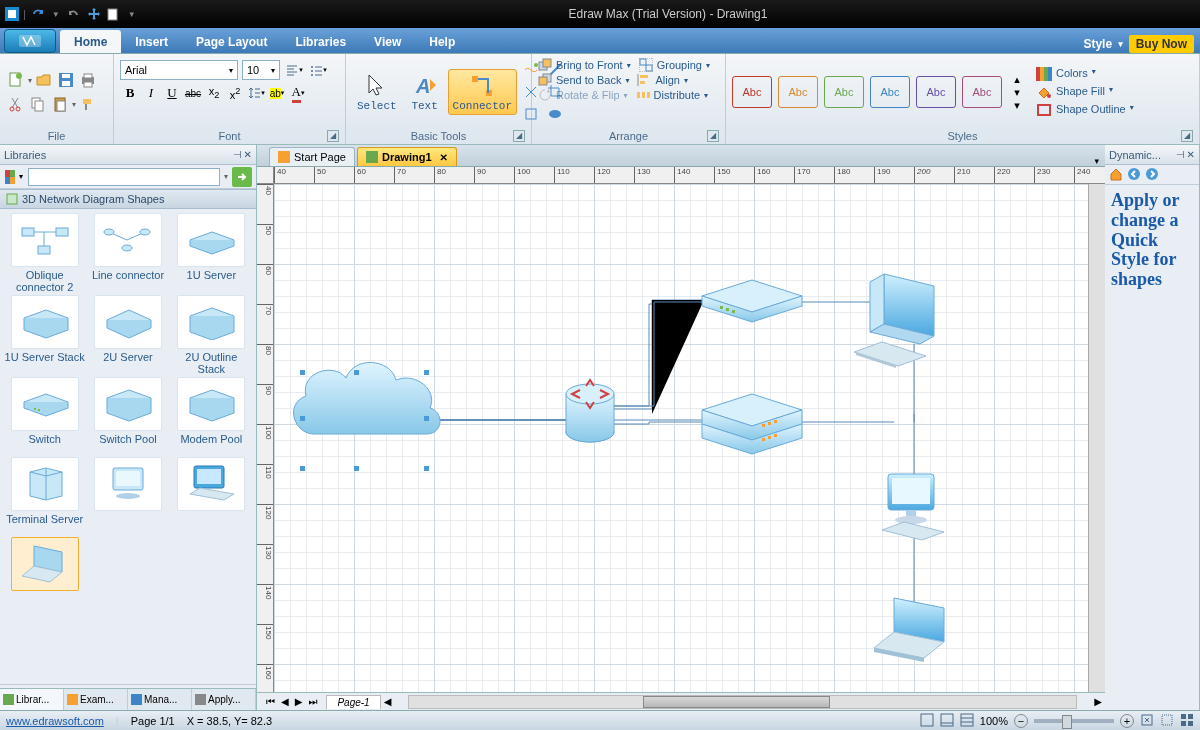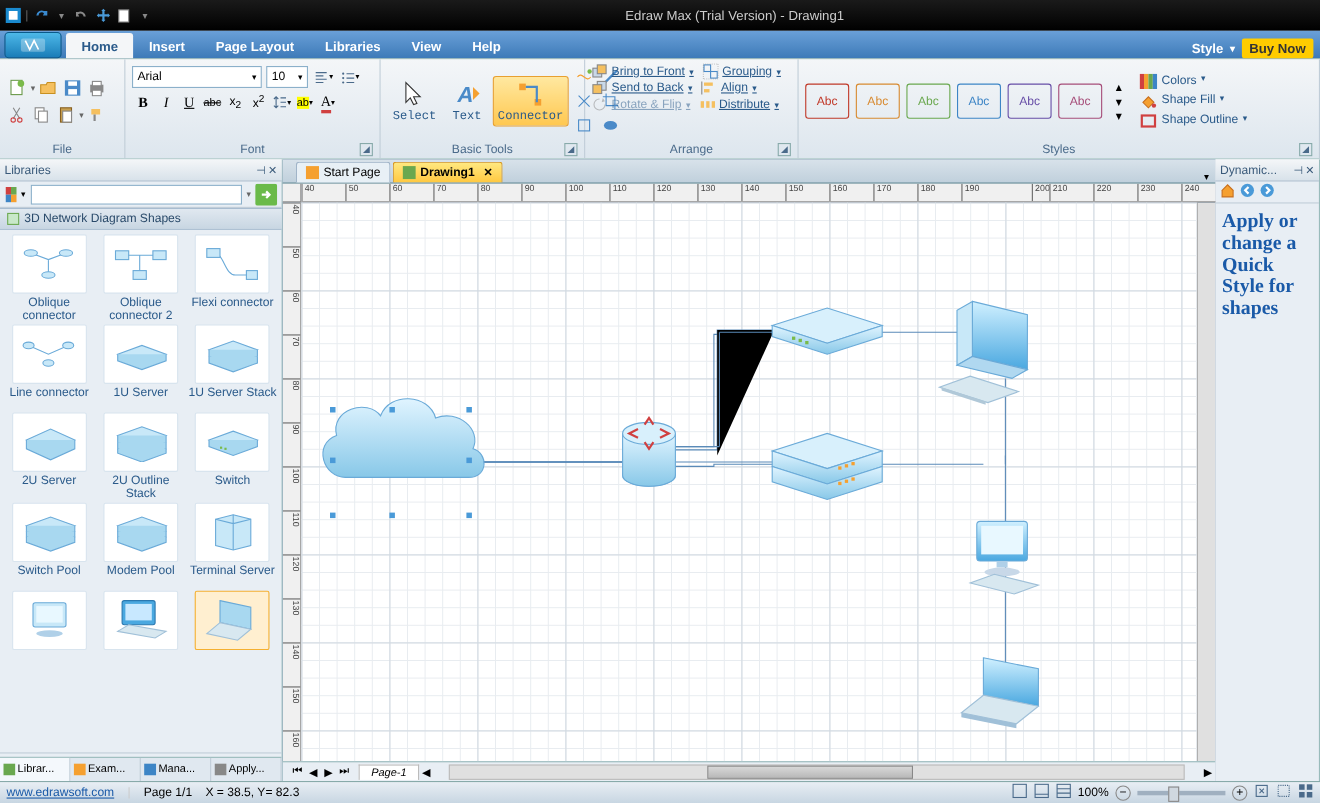--- a/index.html
+++ b/index.html
@@ -27,21 +27,21 @@
 .rgroup-label { text-align: center; font-size: 11px; color: #4a6a8a; padding: 2px 0; position: relative; }
 .rgroup-label .dlg { position: absolute; right: 0; bottom: 2px; width: 12px; height: 12px; border: 1px solid #8aa; font-size: 8px; line-height: 10px; text-align: center; color: #4a6a8a; }
 .rbtn { display: flex; flex-direction: column; align-items: center; padding: 2px 4px; border: 1px solid transparent; border-radius: 3px; cursor: pointer; }
 .rbtn.active { border-color: #e8a030; background: linear-gradient(#ffe8a0, #ffc850); }
 .rbtn .icn { width: 28px; height: 28px; display: flex; align-items: center; justify-content: center; }
 .rbtn .lbl { font-size: 11px; color: #2a5a8a; font-family: Liberation Mono, monospace; }
 .small-btn { width: 20px; height: 20px; border: 1px solid transparent; display: flex; align-items: center; justify-content: center; cursor: pointer; border-radius: 2px; }
 .font-combo { width: 118px; height: 20px; border: 1px solid #8bb0ca; background: #fff; padding: 0 4px; font-size: 11px; display: flex; align-items: center; justify-content: space-between; }
 .size-combo { width: 38px; height: 20px; border: 1px solid #8bb0ca; background: #fff; padding: 0 4px; font-size: 11px; display: flex; align-items: center; justify-content: space-between; }
 .abc-swatch { width: 40px; height: 32px; border: 1px solid; border-radius: 3px; display: flex; align-items: center; justify-content: center; font-size: 11px; }
-.arrange-row { display: flex; align-items: center; gap: 4px; font-size: 11px; color: #2a5a8a; white-space: nowrap; text-decoration: underline; }
+.arrange-row { display: flex; align-items: center; gap: 4px; font-size: 11px; color: #2a5a8a; white-space: nowrap; }
 .shape-opt { display: flex; align-items: flex-start; gap: 4px; font-size: 11px; color: #2a5a8a; padding: 2px 0; }
 
 
 .main { display: flex; height: 565px; }
 .panel { background: #e8eef4; border-right: 1px solid #9bb; display: flex; flex-direction: column; }
 .panel-head { height: 20px; background: linear-gradient(#f4f6f8, #d8e2ea); border-bottom: 1px solid #b0c0d0; display: flex; align-items: center; padding: 0 4px; font-size: 11px; color: #3a5a7a; }
 .panel-head .sp { margin-left: auto; display: flex; gap: 2px; }
 .lib-panel { width: 257px; }
 .lib-toolbar { height: 24px; display: flex; align-items: center; gap: 4px; padding: 0 4px; border-bottom: 1px solid #c0cdd8; }
 .lib-search { flex: 1; height: 18px; border: 1px solid #8bb0ca; background: #fff; }
@@ -488,48 +488,27 @@
     <div class="lib-group-head">
       <svg width="12" height="12">
           <rect x="1" y="1" width="10" height="10" fill="#c8e8c8" stroke="#6aa84f"></rect>
         </svg>
       <span>3D Network Diagram Shapes</span>
     </div>
     <div class="shape-grid" id="shape-grid">
         <div class="shape-cell">
           <div class="shape-thumb">
             <svg width="50" height="36">
-              <path d="M8 8l16 6 16-6M24 14v14" stroke="#6aaad8" fill="none"></path>
-              <ellipse cx="8" cy="8" rx="6" ry="3" fill="#c8e8f8" stroke="#6aaad8"></ellipse>
-              <ellipse cx="40" cy="8" rx="6" ry="3" fill="#c8e8f8" stroke="#6aaad8"></ellipse>
-              <ellipse cx="24" cy="28" rx="6" ry="3" fill="#c8e8f8" stroke="#6aaad8"></ellipse>
-            </svg>
-          </div>
-          <div class="shape-lbl">Oblique connector</div>
-        </div>
-        <div class="shape-cell">
-          <div class="shape-thumb">
-            <svg width="50" height="36">
               <path d="M8 10h32M24 10v16" stroke="#6aaad8" fill="none"></path>
               <rect x="2" y="6" width="12" height="8" fill="#c8e8f8" stroke="#6aaad8"></rect>
               <rect x="36" y="6" width="12" height="8" fill="#c8e8f8" stroke="#6aaad8"></rect>
               <rect x="18" y="24" width="12" height="8" fill="#c8e8f8" stroke="#6aaad8"></rect>
             </svg>
           </div>
           <div class="shape-lbl">Oblique connector 2</div>
-        </div>
-        <div class="shape-cell">
-          <div class="shape-thumb">
-            <svg width="50" height="36">
-              <path d="M8 8c10 0 10 20 20 20h14" stroke="#6aaad8" fill="none"></path>
-              <rect x="2" y="4" width="12" height="8" fill="#c8e8f8" stroke="#6aaad8"></rect>
-              <rect x="38" y="24" width="10" height="8" fill="#c8e8f8" stroke="#6aaad8"></rect>
-            </svg>
-          </div>
-          <div class="shape-lbl">Flexi connector</div>
         </div>
         <div class="shape-cell">
           <div class="shape-thumb">
             <svg width="50" height="36">
               <path d="M6 10l18 8 18-8" stroke="#6aaad8" fill="none"></path>
               <ellipse cx="6" cy="10" rx="5" ry="3" fill="#c8e8f8" stroke="#6aaad8"></ellipse>
               <ellipse cx="42" cy="10" rx="5" ry="3" fill="#c8e8f8" stroke="#6aaad8"></ellipse>
               <ellipse cx="24" cy="26" rx="5" ry="3" fill="#c8e8f8" stroke="#6aaad8"></ellipse>
             </svg>
           </div>
@@ -708,21 +687,21 @@
           <div class="tick" style="left: 240px;">100</div>
           <div class="tick" style="left: 280px;">110</div>
           <div class="tick" style="left: 320px;">120</div>
           <div class="tick" style="left: 360px;">130</div>
           <div class="tick" style="left: 400px;">140</div>
           <div class="tick" style="left: 440px;">150</div>
           <div class="tick" style="left: 480px;">160</div>
           <div class="tick" style="left: 520px;">170</div>
           <div class="tick" style="left: 560px;">180</div>
           <div class="tick" style="left: 600px;">190</div>
-          <div class="tick" style="left: 664px;">200</div>
+          <div class="tick" style="left: 640px; font-style: italic;">200</div>
           <div class="tick" style="left: 680px;">210</div>
           <div class="tick" style="left: 720px;">220</div>
           <div class="tick" style="left: 760px;">230</div>
           <div class="tick" style="left: 800px;">240</div>
         </div>
     </div>
     <div class="canvas-row">
       <div class="ruler-v" id="ruler-v">
           <div class="tickv" style="top: 0px;">40</div>
           <div class="tickv" style="top: 40px;">50</div>

